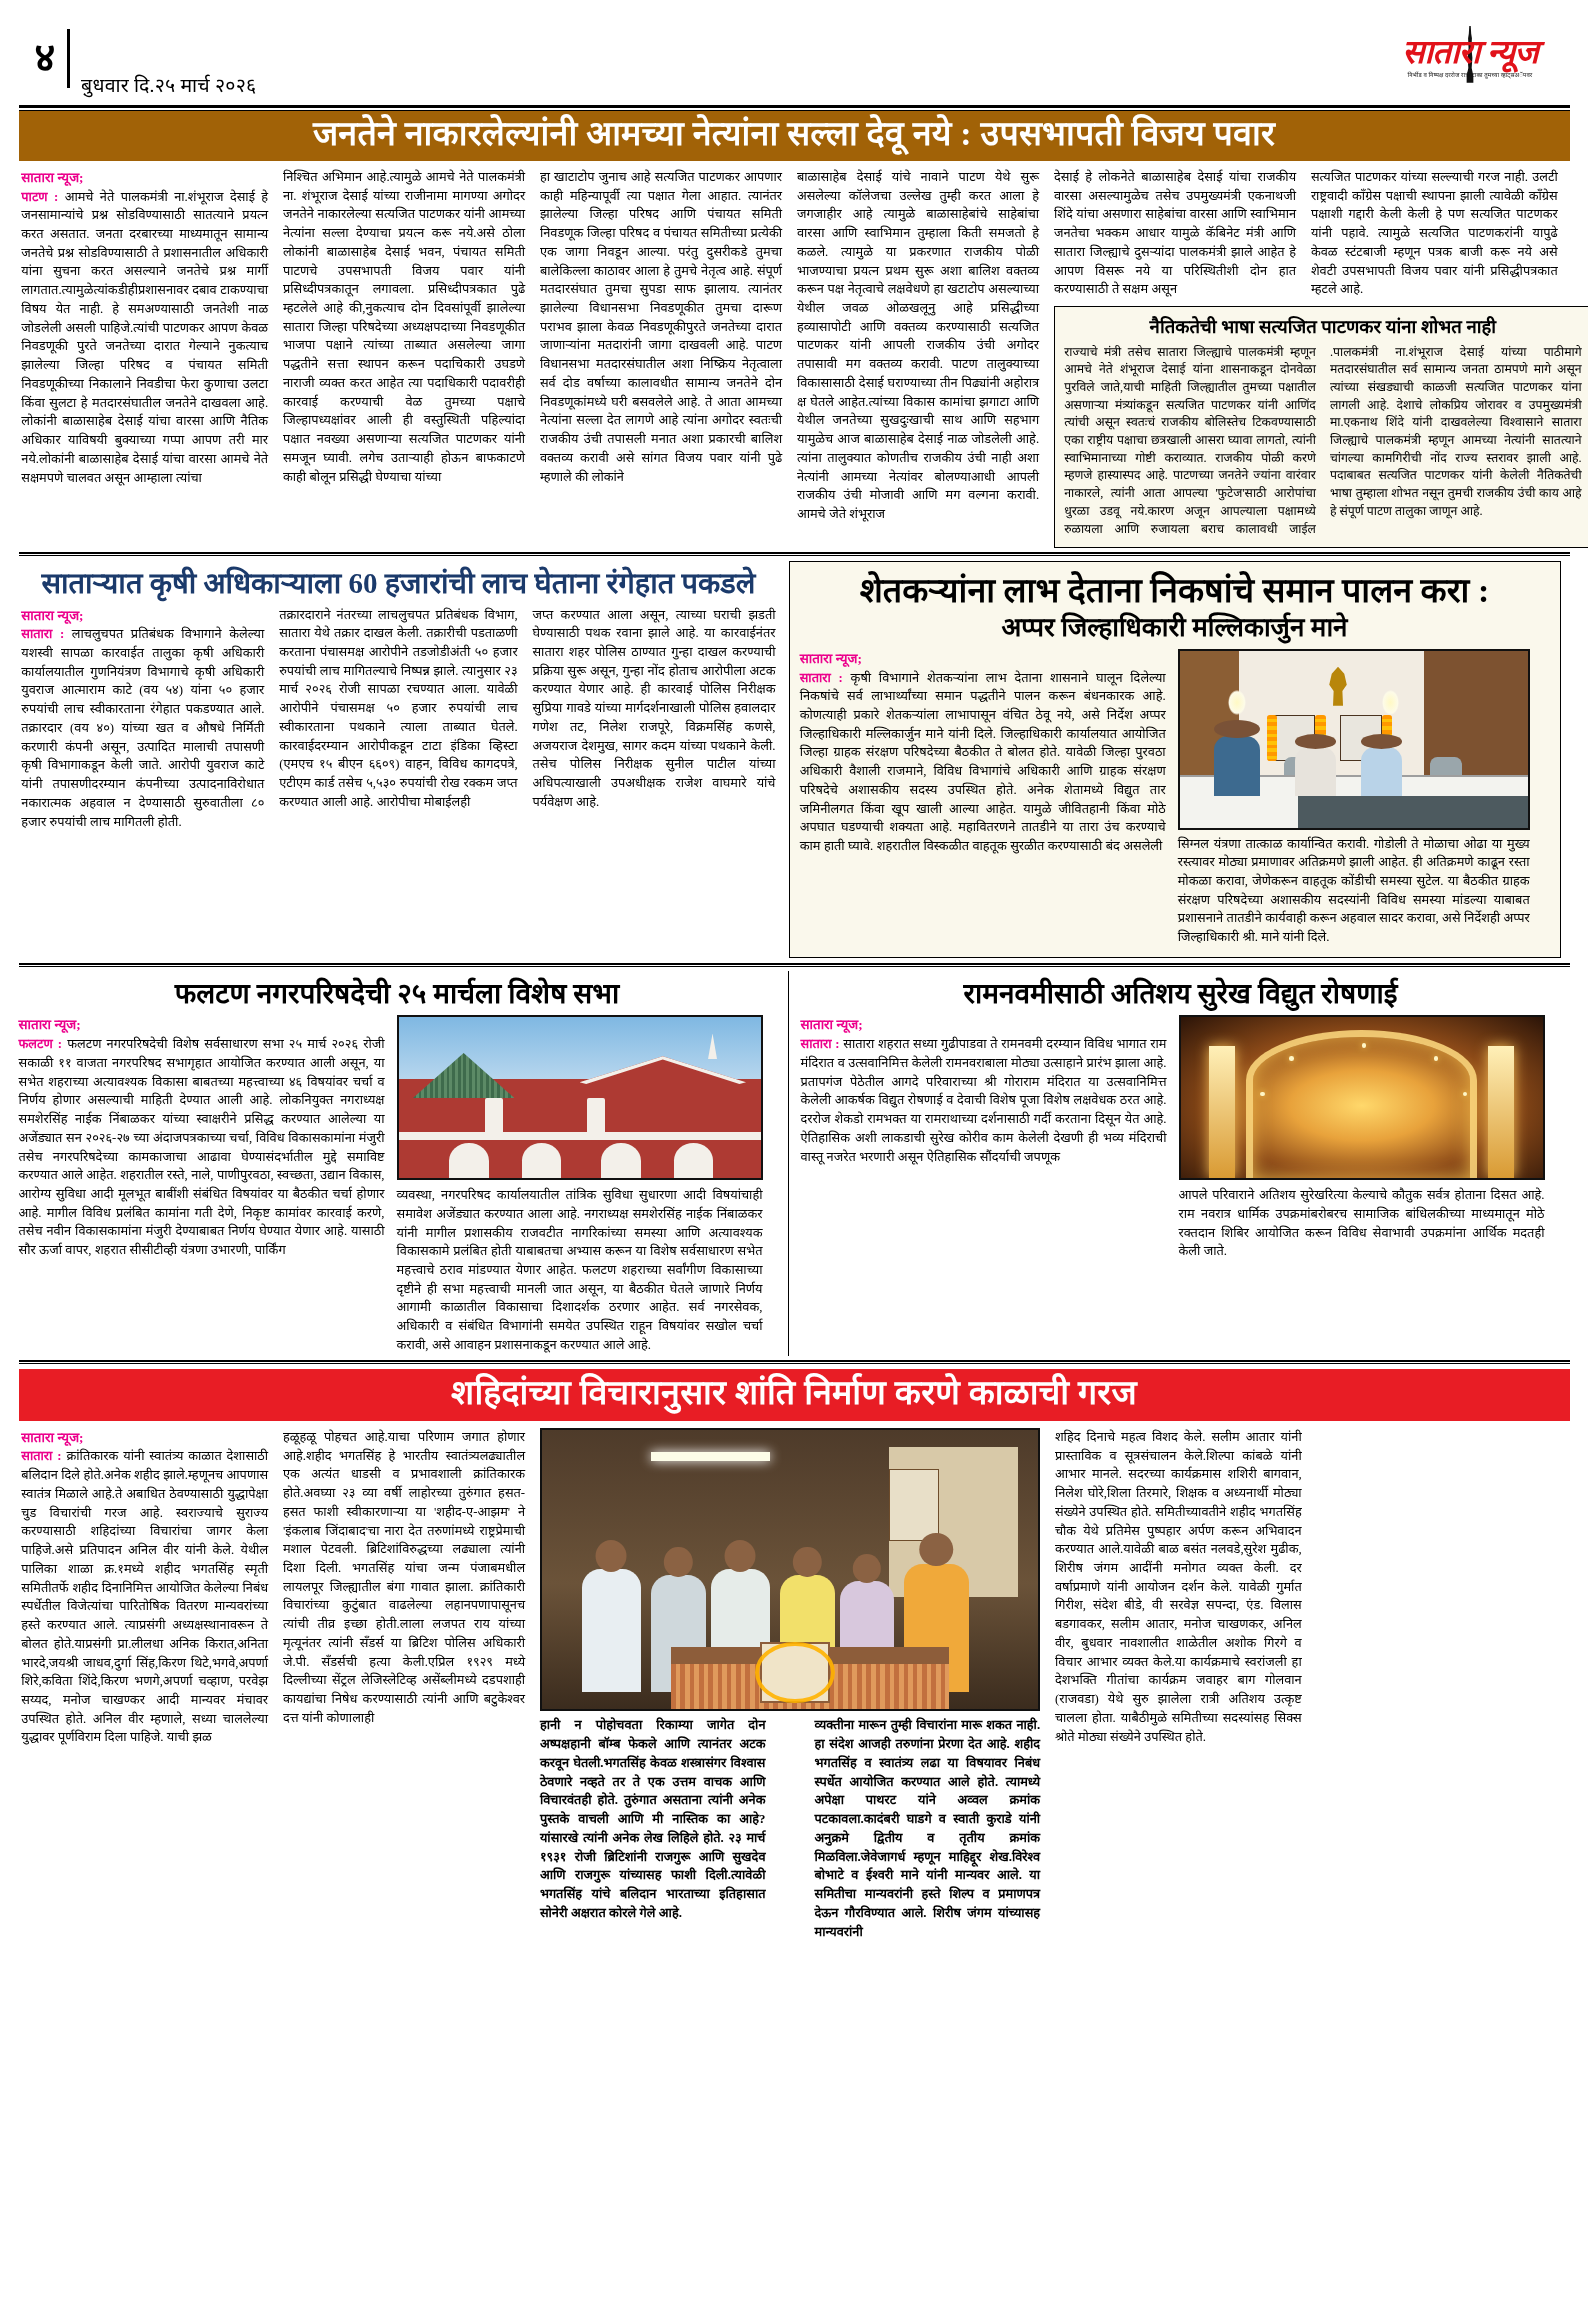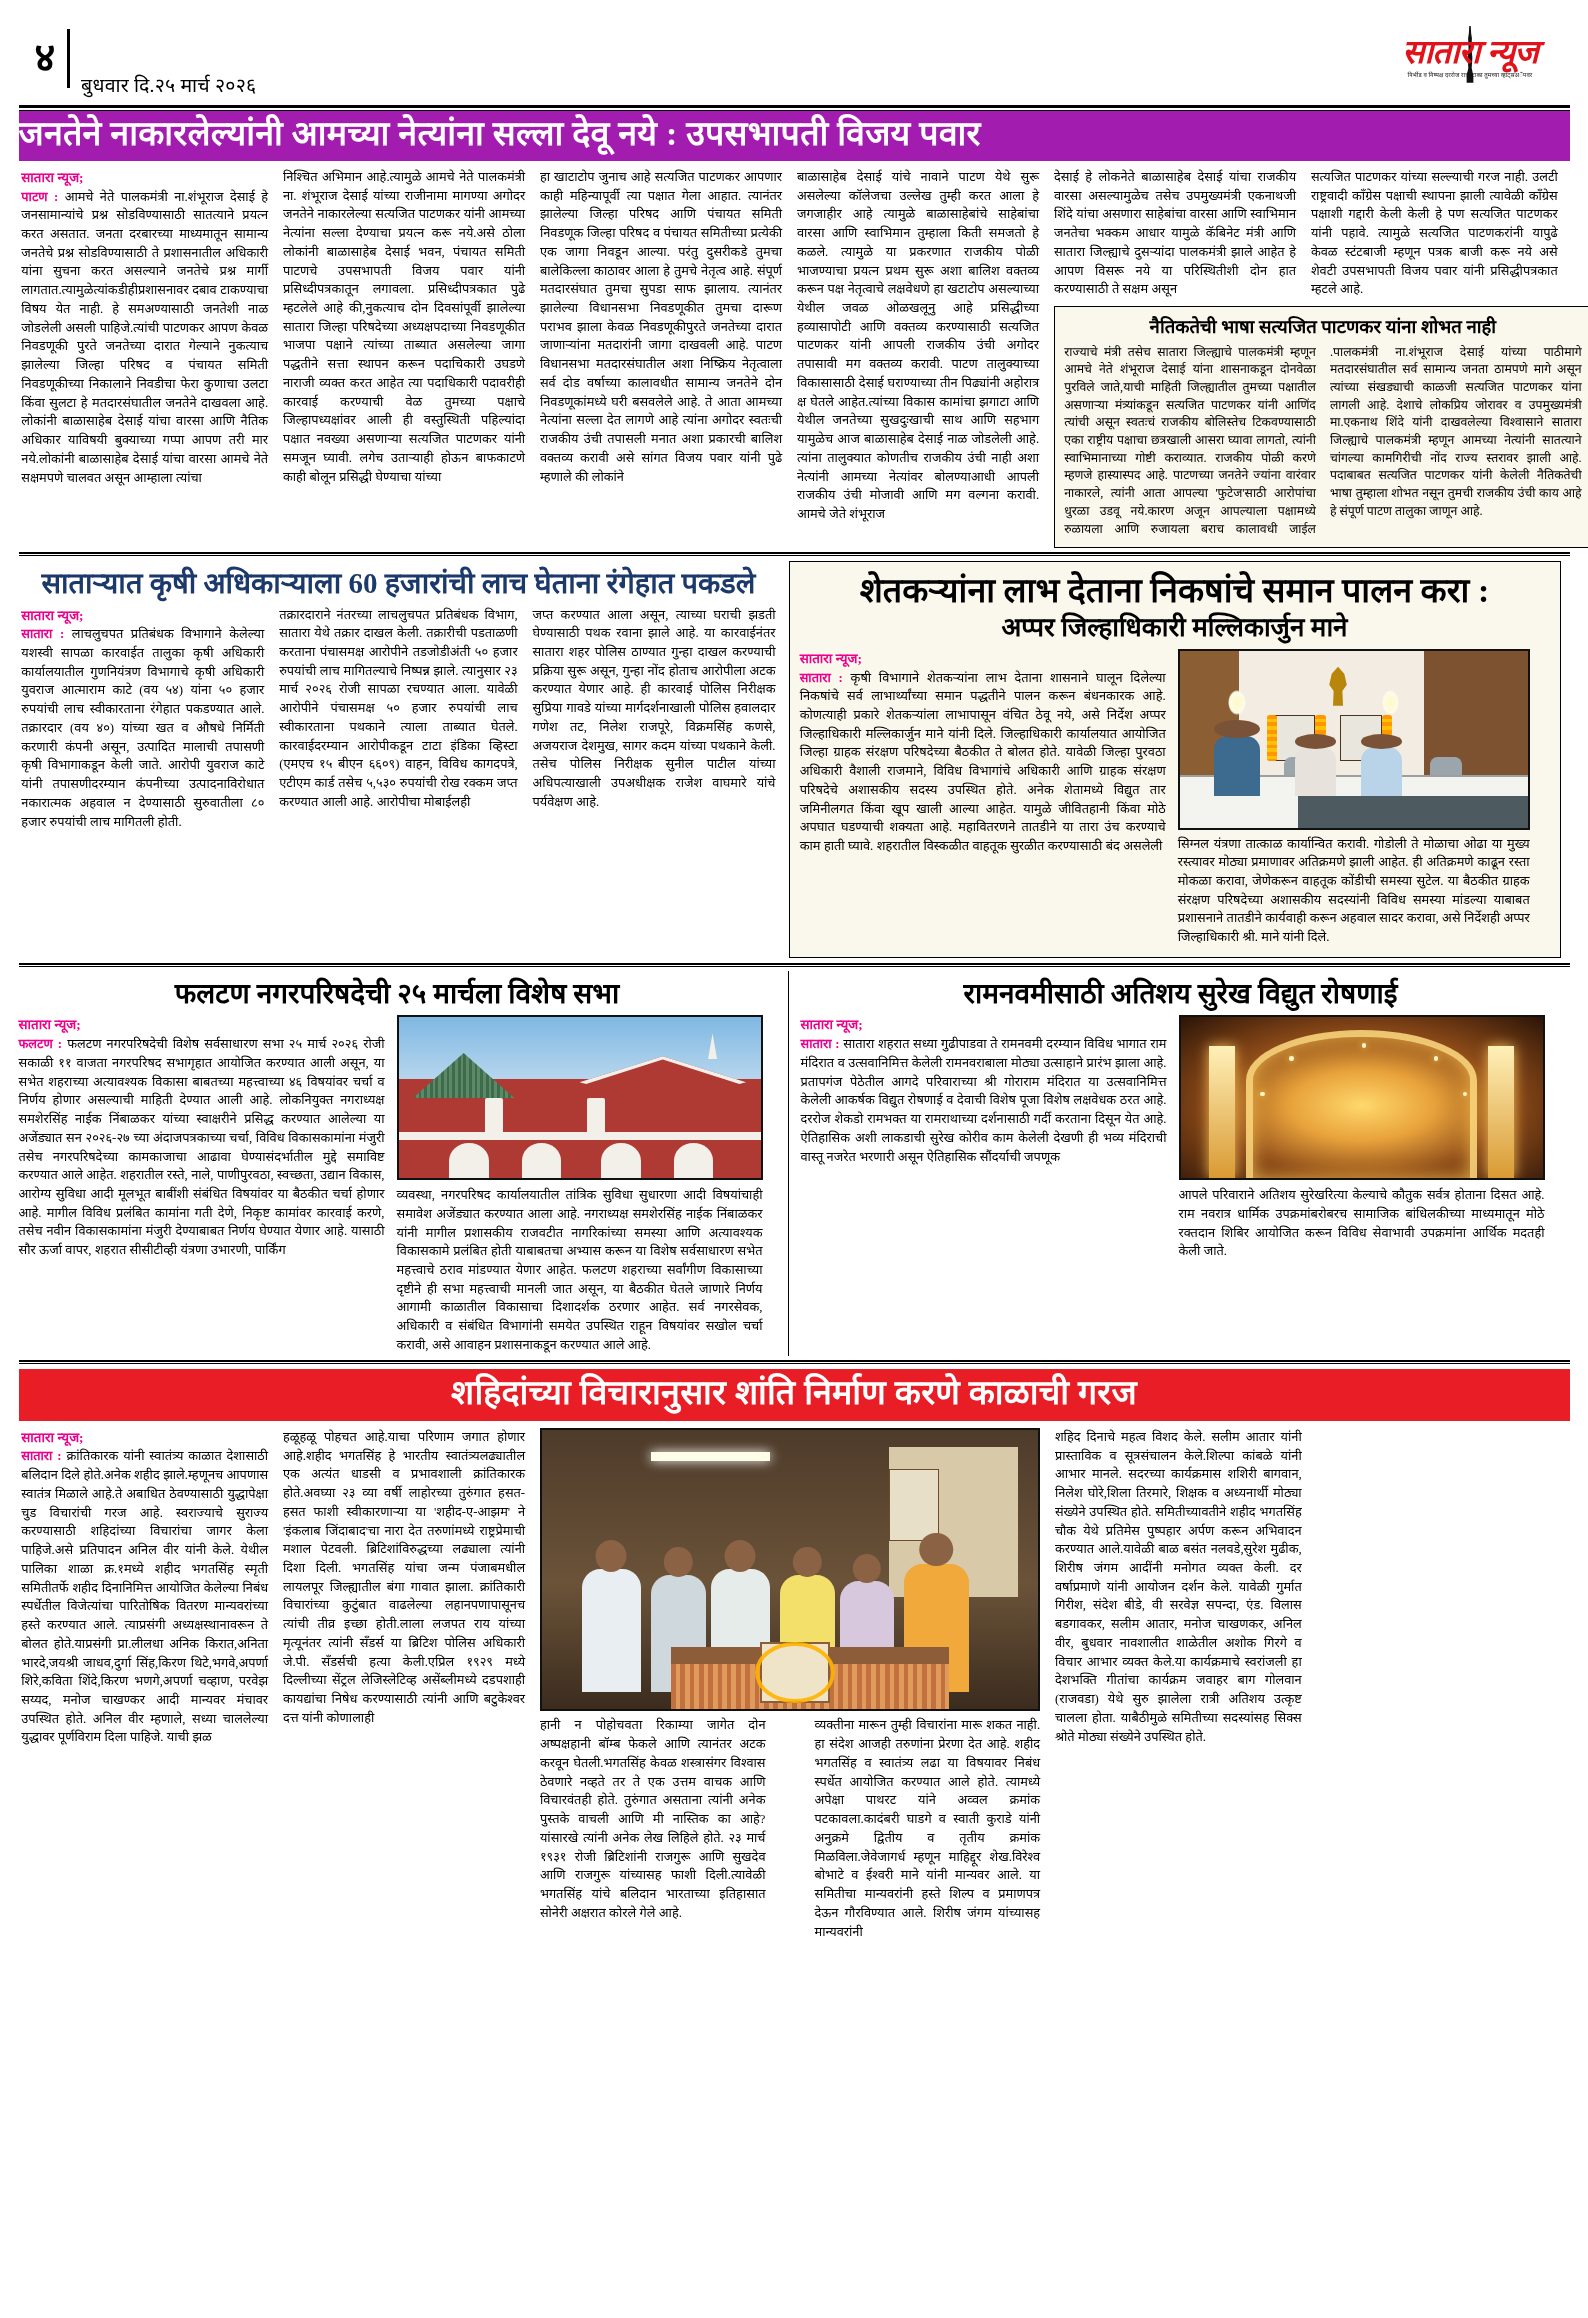--- a/index.html
+++ b/index.html
@@ -38,21 +38,21 @@
     position:absolute; left:50%; transform:translateX(-50%);
     width:12px; height:57px; background:#111;
     clip-path:polygon(44% 0,56% 0,60% 14%,66% 22%,62% 40%,70% 56%,64% 74%,78% 88%,78% 100%,22% 100%,22% 88%,36% 74%,30% 56%,38% 40%,34% 22%,40% 14%);
     top:2.8px;
   }
   .hr-thick { border-top:3.2px solid #000; border-bottom:1.4px solid #000; height:6px; margin:2.8px 0 0 0; }
   .hr-med   { border-top:2.3px solid #000; border-bottom:0.9px solid #000; height:4.2px; margin:4.6px 0; }
 
   
   .banner-pink {
-    background:#a21caf; color:#fff; 
+    background:#a16207; color:#fff; text-align:center;
     font-size:34px; font-weight:bold; padding:5.6px 0 9.3px 0; letter-spacing:0.2px;
     line-height:1.05;
   }
   .banner-red {
     background:#e81d25; color:#fff; text-align:center;
     font-size:34px; font-weight:bold; padding:6.5px 0 10.2px 0; letter-spacing:0.2px;
     line-height:1.05;
   }
 
   
@@ -411,21 +411,21 @@
             <div class="ph-head"></div>
           </div>
         <div class="person" style="left:73%;width:13%;height:46%;background:#f0a93a;">
             <div class="ph-head"></div>
           </div>
         <div class="table"></div>
           <div class="tcloth"></div>
         <div class="frame"></div>
           <div class="gar"></div>
       </div>
-      <div style="display:flex;gap:14px;">
+      <div style="display:flex;gap:14px;font-weight:bold;">
         <div style="width:246px;" class="body-txt">
             <p>हानी न पोहोचवता रिकाम्या जागेत दोन अष्पक्षहानी बॉम्ब फेकले आणि त्यानंतर अटक करवून घेतली.भगतसिंह केवळ शस्त्रासंगर विश्वास ठेवणारे नव्हते तर ते एक उत्तम वाचक आणि विचारवंतही होते. तुरुंगात असताना त्यांनी अनेक पुस्तके वाचली आणि मी नास्तिक का आहे? यांसारखे त्यांनी अनेक लेख लिहिले होते. २३ मार्च १९३१ रोजी ब्रिटिशांनी राजगुरू आणि सुखदेव आणि राजगुरू यांच्यासह फाशी दिली.त्यावेळी भगतसिंह यांचे बलिदान भारताच्या इतिहासात सोनेरी अक्षरात कोरले गेले आहे.</p>
           </div>
         <div style="width:246px;margin-left:35px;" class="body-txt">
             <p>व्यक्तीना मारून तुम्ही विचारांना मारू शकत नाही. हा संदेश आजही तरुणांना प्रेरणा देत आहे. शहीद भगतसिंह व स्वातंत्र्य लढा या विषयावर निबंध स्पर्धेत आयोजित करण्यात आले होते. त्यामध्ये अपेक्षा पाथरट यांने अव्वल क्रमांक पटकावला.कादंबरी घाडगे व स्वाती कुराडे यांनी अनुक्रमे द्वितीय व तृतीय क्रमांक मिळविला.जेवेजागर्ध म्हणून माहिद्दूर शेख.विरेश्व बोभाटे व ईश्वरी माने यांनी मान्यवर आले. या समितीचा मान्यवरांनी हस्ते शिल्प व प्रमाणपत्र देऊन गौरविण्यात आले. शिरीष जंगम यांच्यासह मान्यवरांनी</p>
           </div>
       </div>
     </div>
     <div class="col" style="width:257px;">
       <div class="body-txt">

